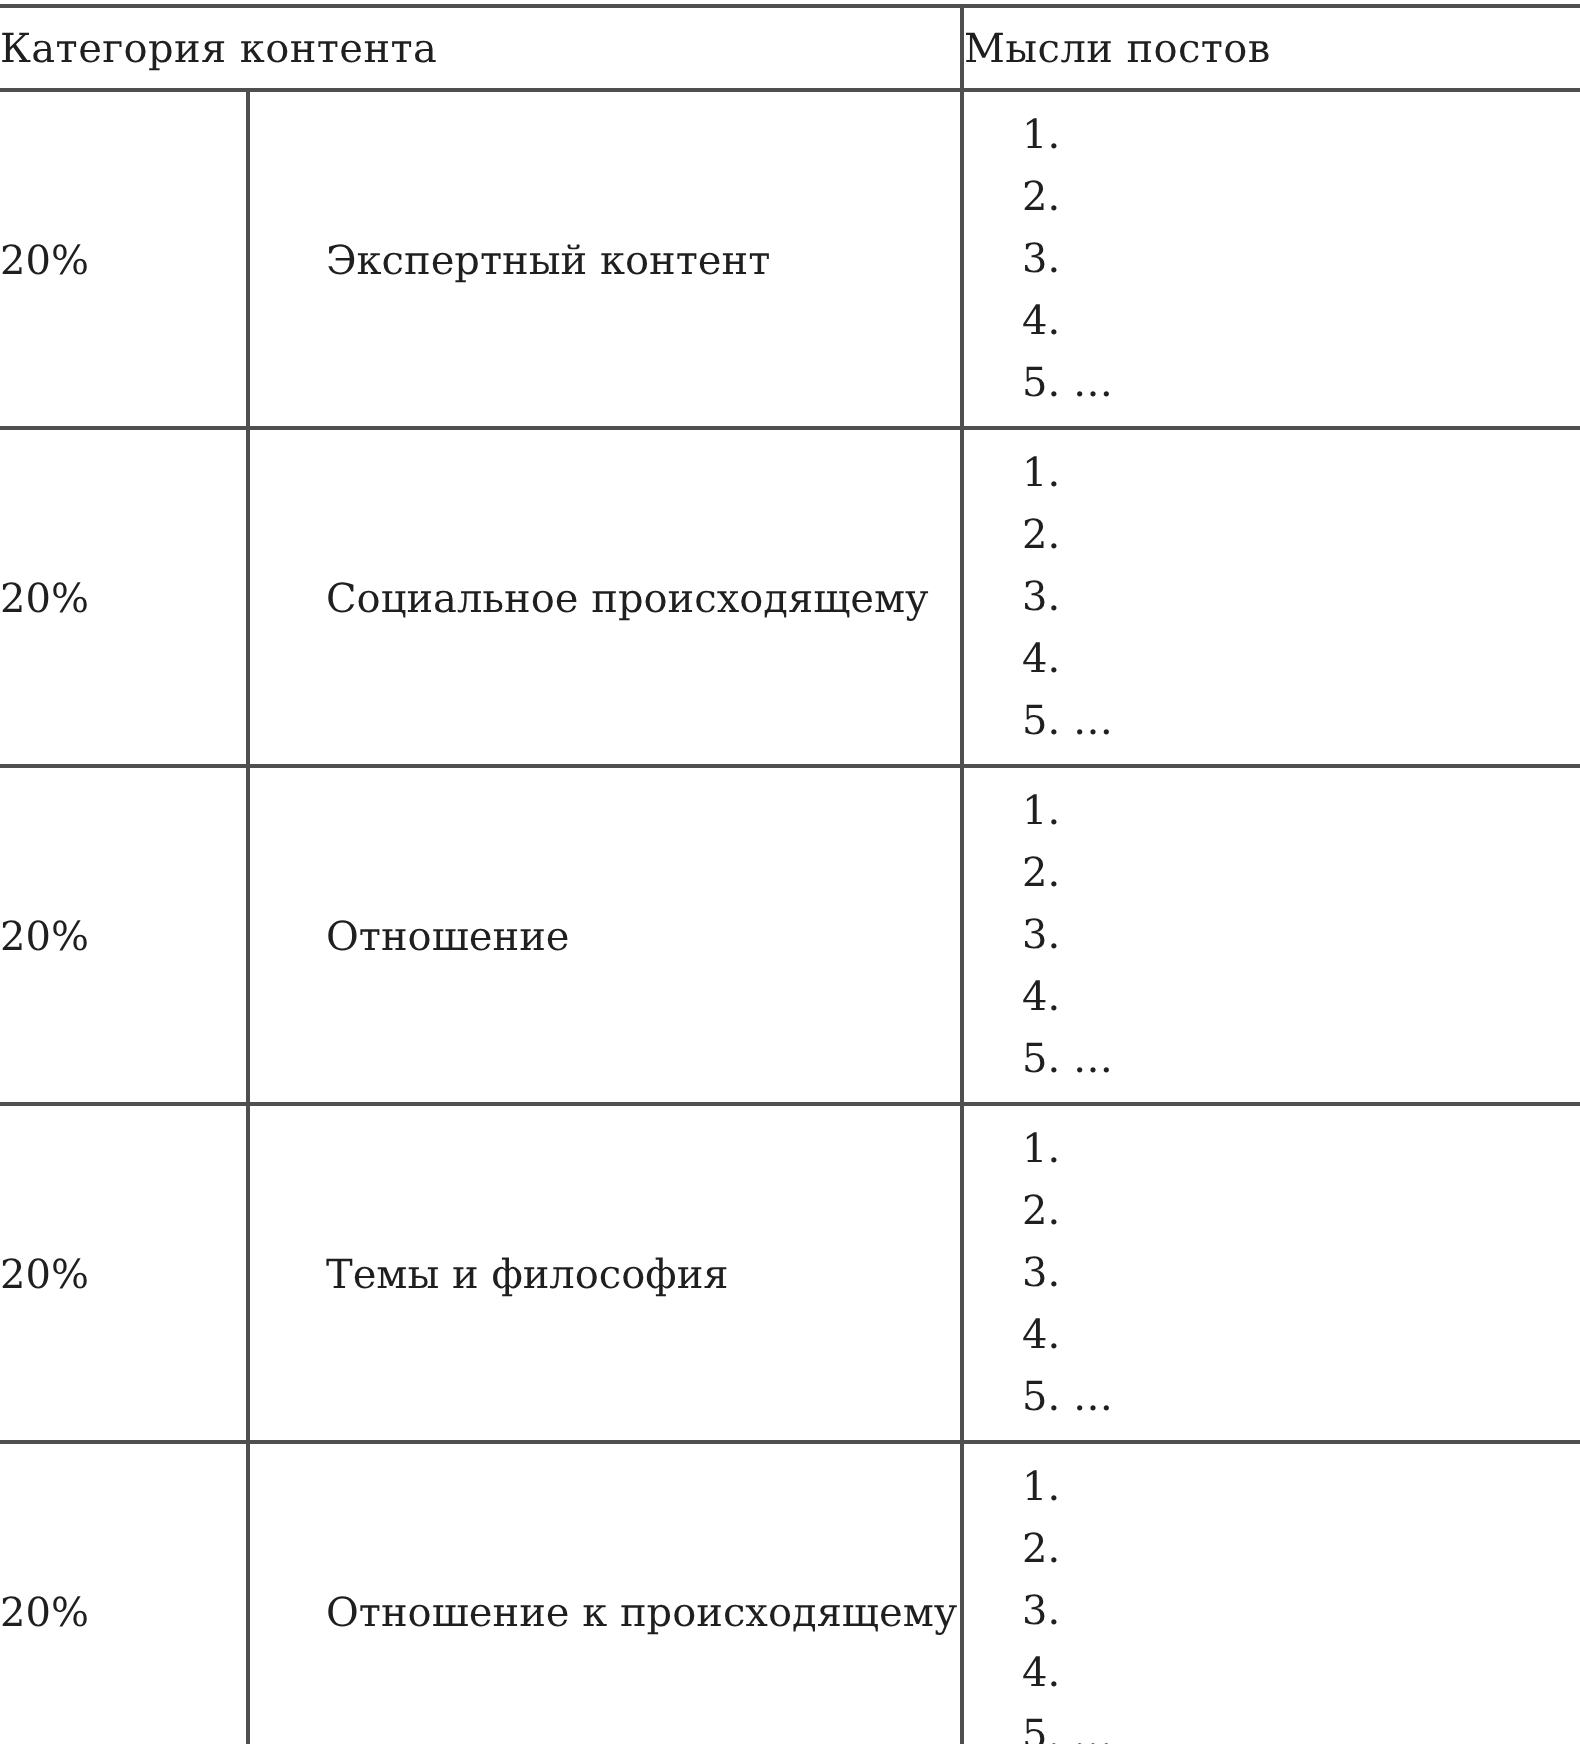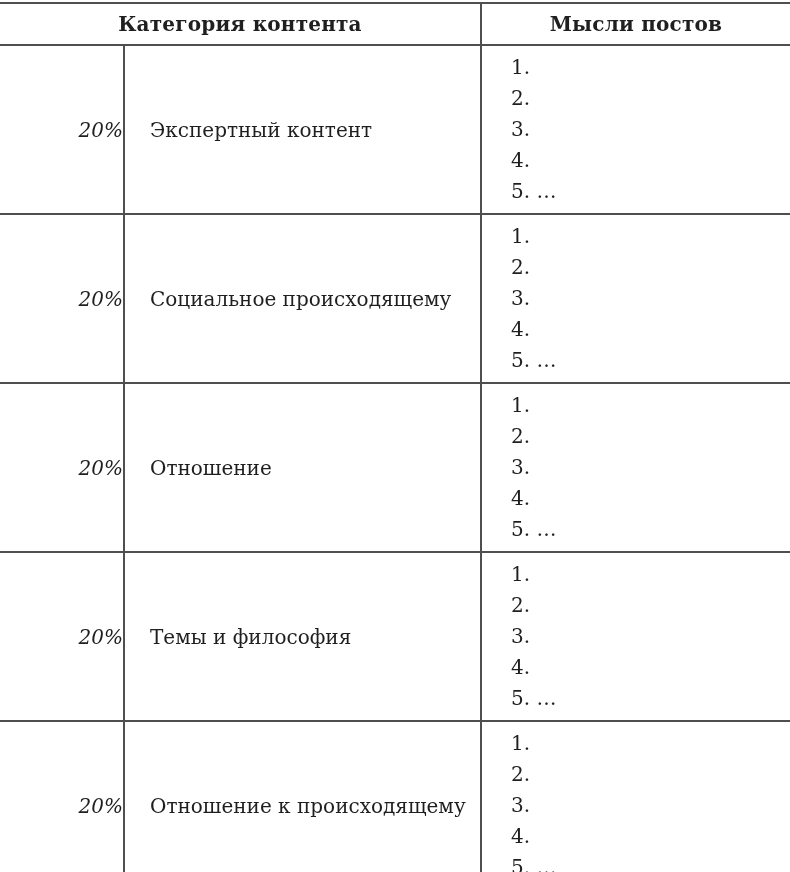--- a/index.html
+++ b/index.html
@@ -29,30 +29,30 @@
   th, td {
     border-top: 2px solid #4f4f4f;
     border-bottom: 2px solid #4f4f4f;
     vertical-align: middle;
     font-size: 20px;
   }
   th.h-merged, td.cell-percent, td.cell-category { border-right: 2px solid #4f4f4f; }
 
   th {
     height: 42px;
-    font-weight: bold;
-    text-align: center;
+    font-weight: normal;
+    text-align: left;
     letter-spacing: 0.2px;
   }
   td { height: 163px; }
 
-  td.cell-percent { text-align: right; font-style: italic; }
+  td.cell-percent { text-align: left; }
   td.cell-category {
     text-align: left;
-    padding-left: 25px;
+    padding-left: 38px;
   }
   td.cell-topics {
     vertical-align: middle;
     padding: 6px 0 6px 29px;
   }
   .topic-line {
     line-height: 31px;
     white-space: pre;
   }
 </style>

